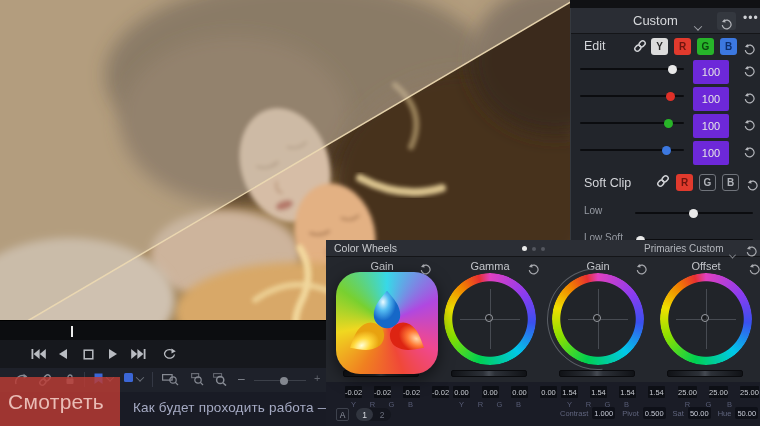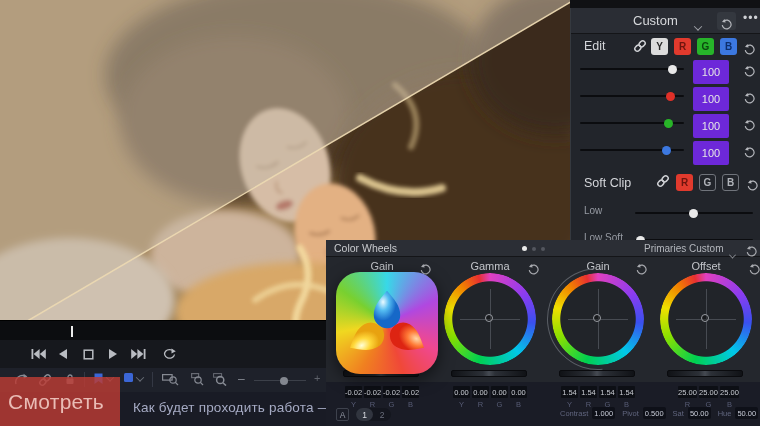--- a/index.html
+++ b/index.html
@@ -77,21 +77,21 @@
         background:conic-gradient(from 0deg,#e040c0,#8a3cf0 55deg,#3a50f0 95deg,#00c8e8 140deg,#00d050 195deg,#8ae000 245deg,#f0e000 285deg,#f08000 320deg,#e83030 345deg,#e040c0 360deg);
         -webkit-mask:radial-gradient(circle closest-side,transparent 81%,#000 83%);
         mask:radial-gradient(circle closest-side,transparent 81%,#000 83%);}
   .xh{position:absolute;background:#474b52;}
   .xh.h{left:16px;top:45.5px;width:60px;height:1px;}
   .xh.v{left:45.5px;top:16px;width:1px;height:60px;}
   .wknob{position:absolute;left:41px;top:41px;width:8px;height:8px;border:1.5px solid #9a9da3;border-radius:50%;background:rgba(0,0,0,.3);}
   .gainarc{position:absolute;inset:-5px;border-radius:50%;border:1px solid #5a5e65;border-top-color:transparent;border-right-color:transparent;transform:rotate(40deg);}
   .master{position:absolute;left:15px;top:113px;width:76px;height:7px;border-radius:2px;border:1px solid #0a0b0e;
           background:linear-gradient(90deg,#101216,#2c3037 42%,#454a52 50%,#2c3037 58%,#101216);}
-  .vrow{position:absolute;top:146px;display:flex;gap:2px;}
+  .vrow{position:absolute;top:146px;display:flex;gap:12px;}
   .vbox{width:17px;height:12px;background:#0d0f15;border-radius:1px;color:#c9ccd3;font-size:7.5px;display:flex;align-items:center;justify-content:center;}
   .crow{position:absolute;top:160px;display:flex;gap:2px;}
   .crow span{width:17px;text-align:center;font-size:7.5px;color:#575c75;}
   .wrst{color:#a9abb0;}
 
   
   .logo{position:absolute;left:10px;top:32px;width:102px;height:102px;border-radius:24px;padding:5px;
         background:conic-gradient(from 0deg,#38d8e8,#b048e0 18%,#f04890 33%,#f04838 45%,#f08020 58%,#f0d820 72%,#78d030 85%,#38d8e8 100%);
         box-shadow:0 5px 16px rgba(0,0,0,.55);z-index:5;}
   .logo-in{width:100%;height:100%;border-radius:19px;background:radial-gradient(circle at 35% 25%,#2e5aa8,#12debb0 0,#16306e 45%,#0a1530 100%);overflow:hidden;}

